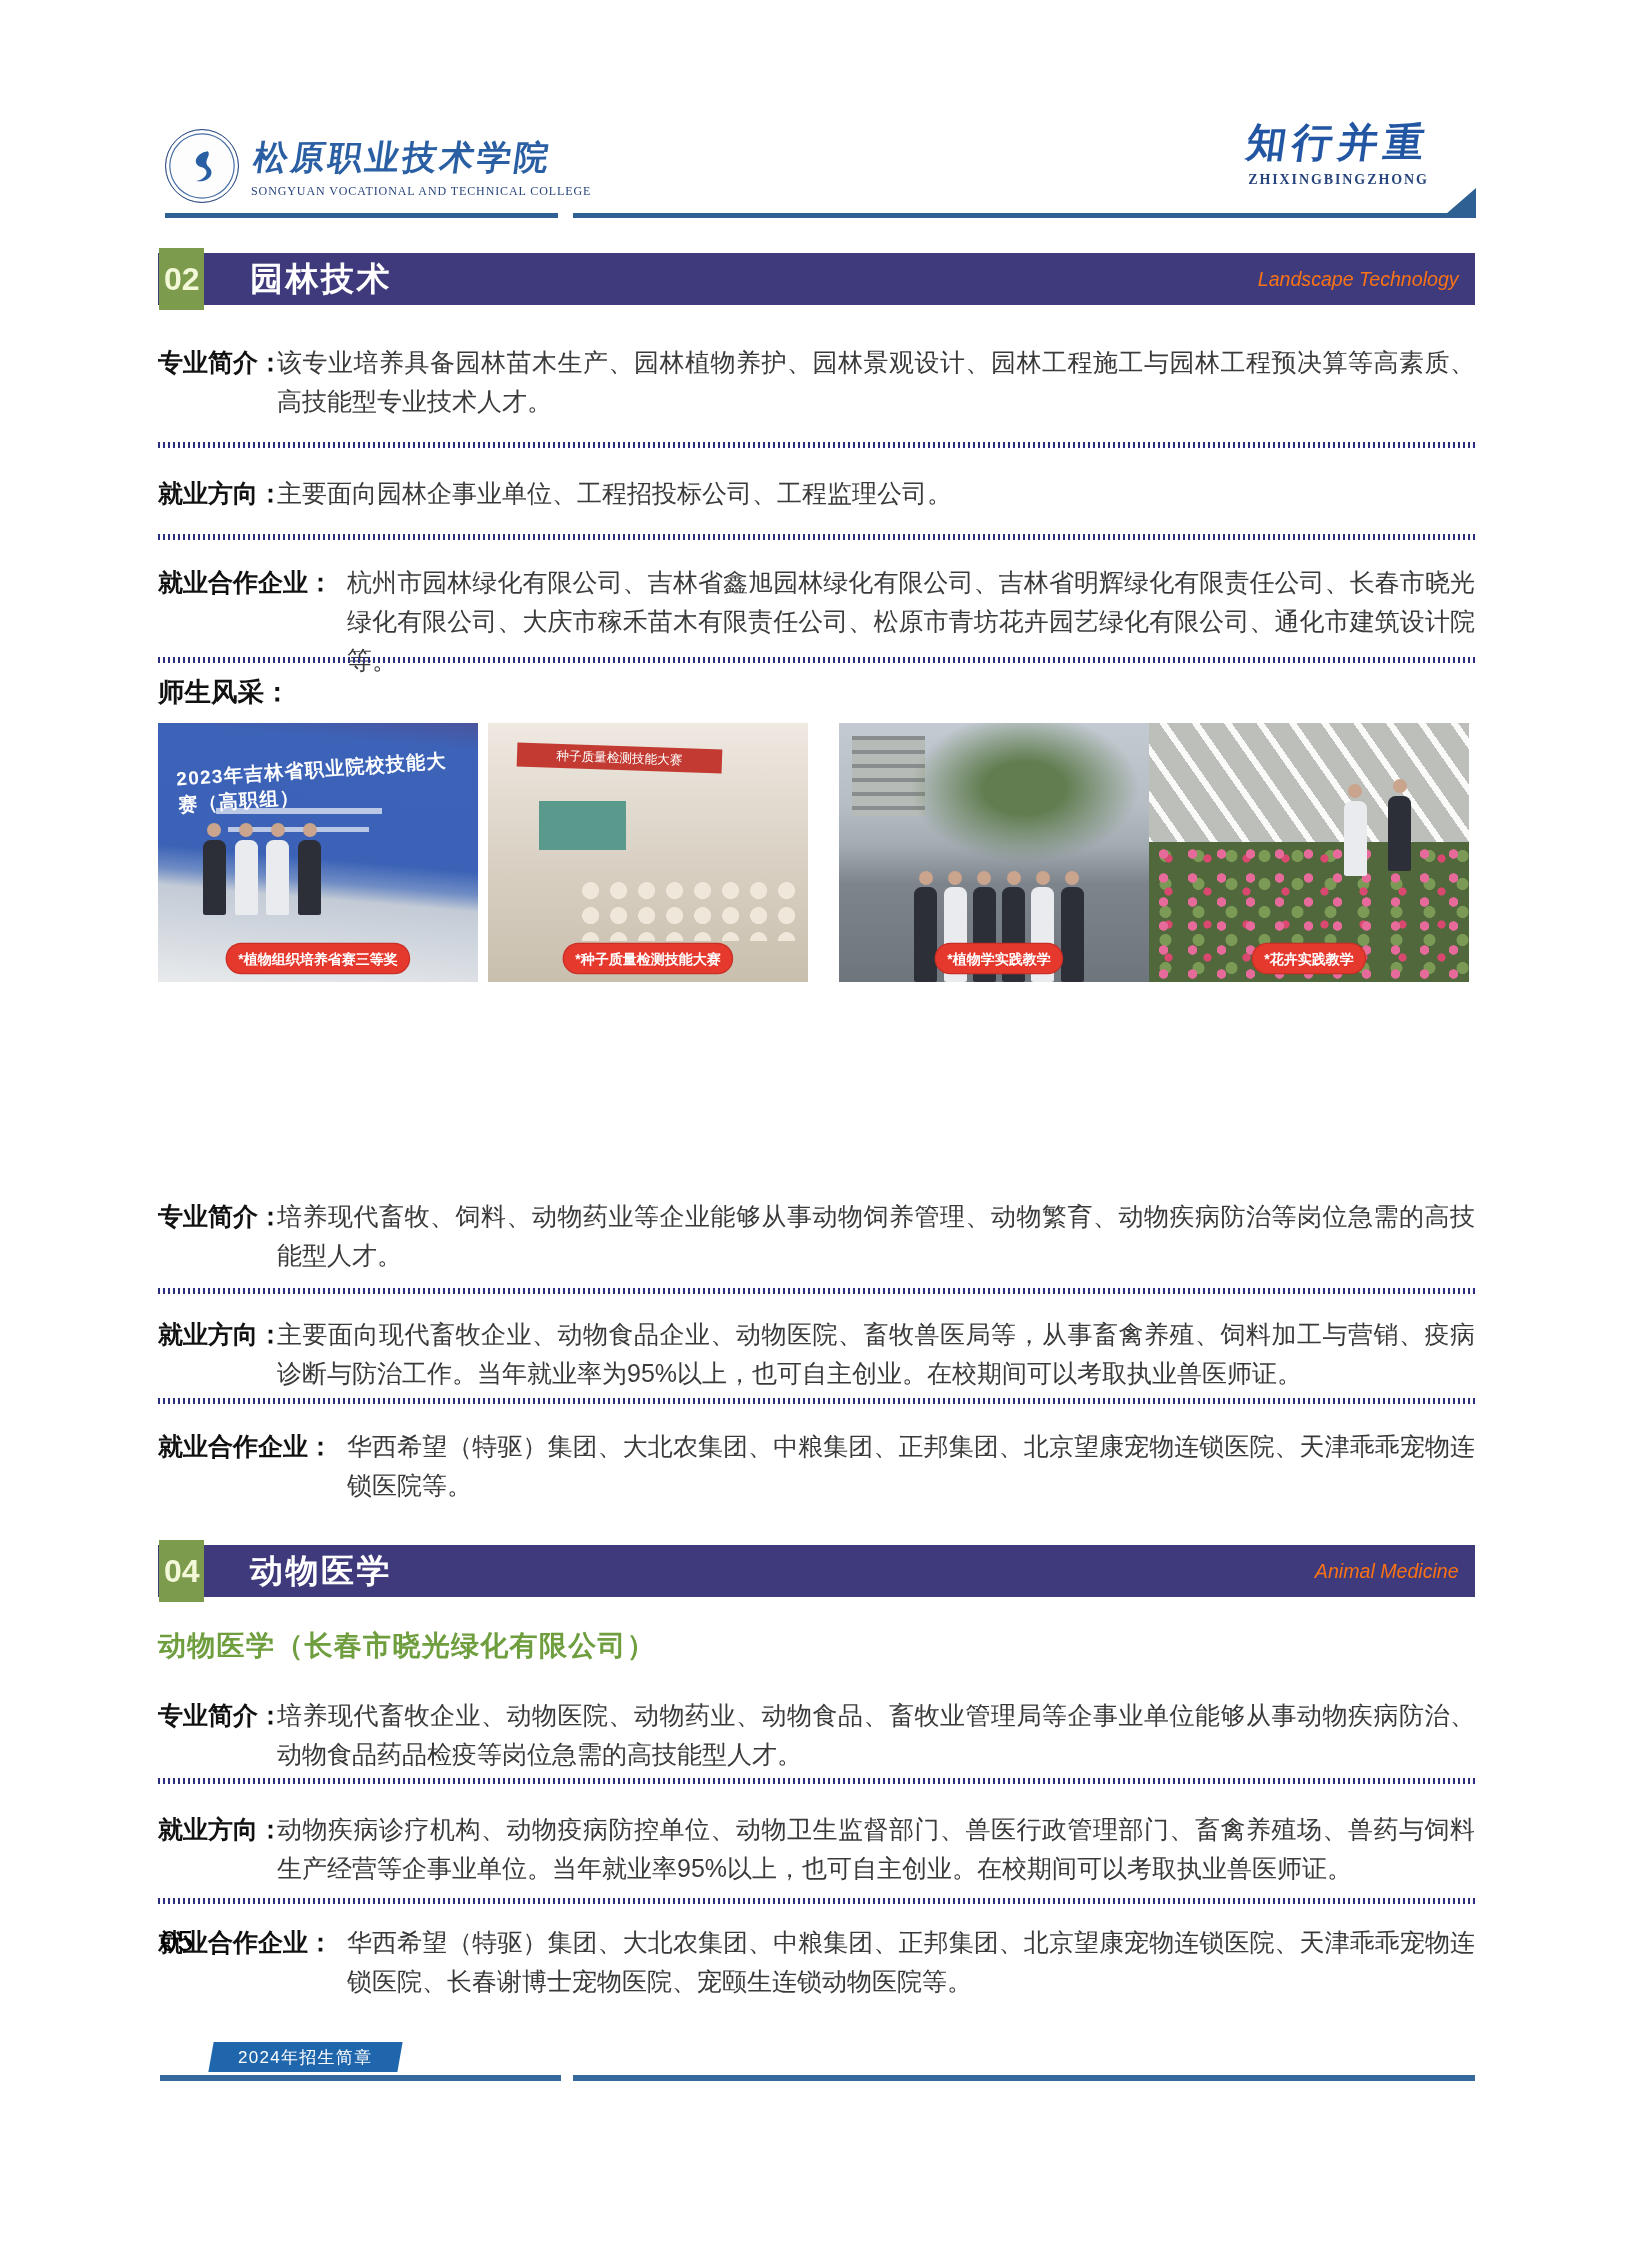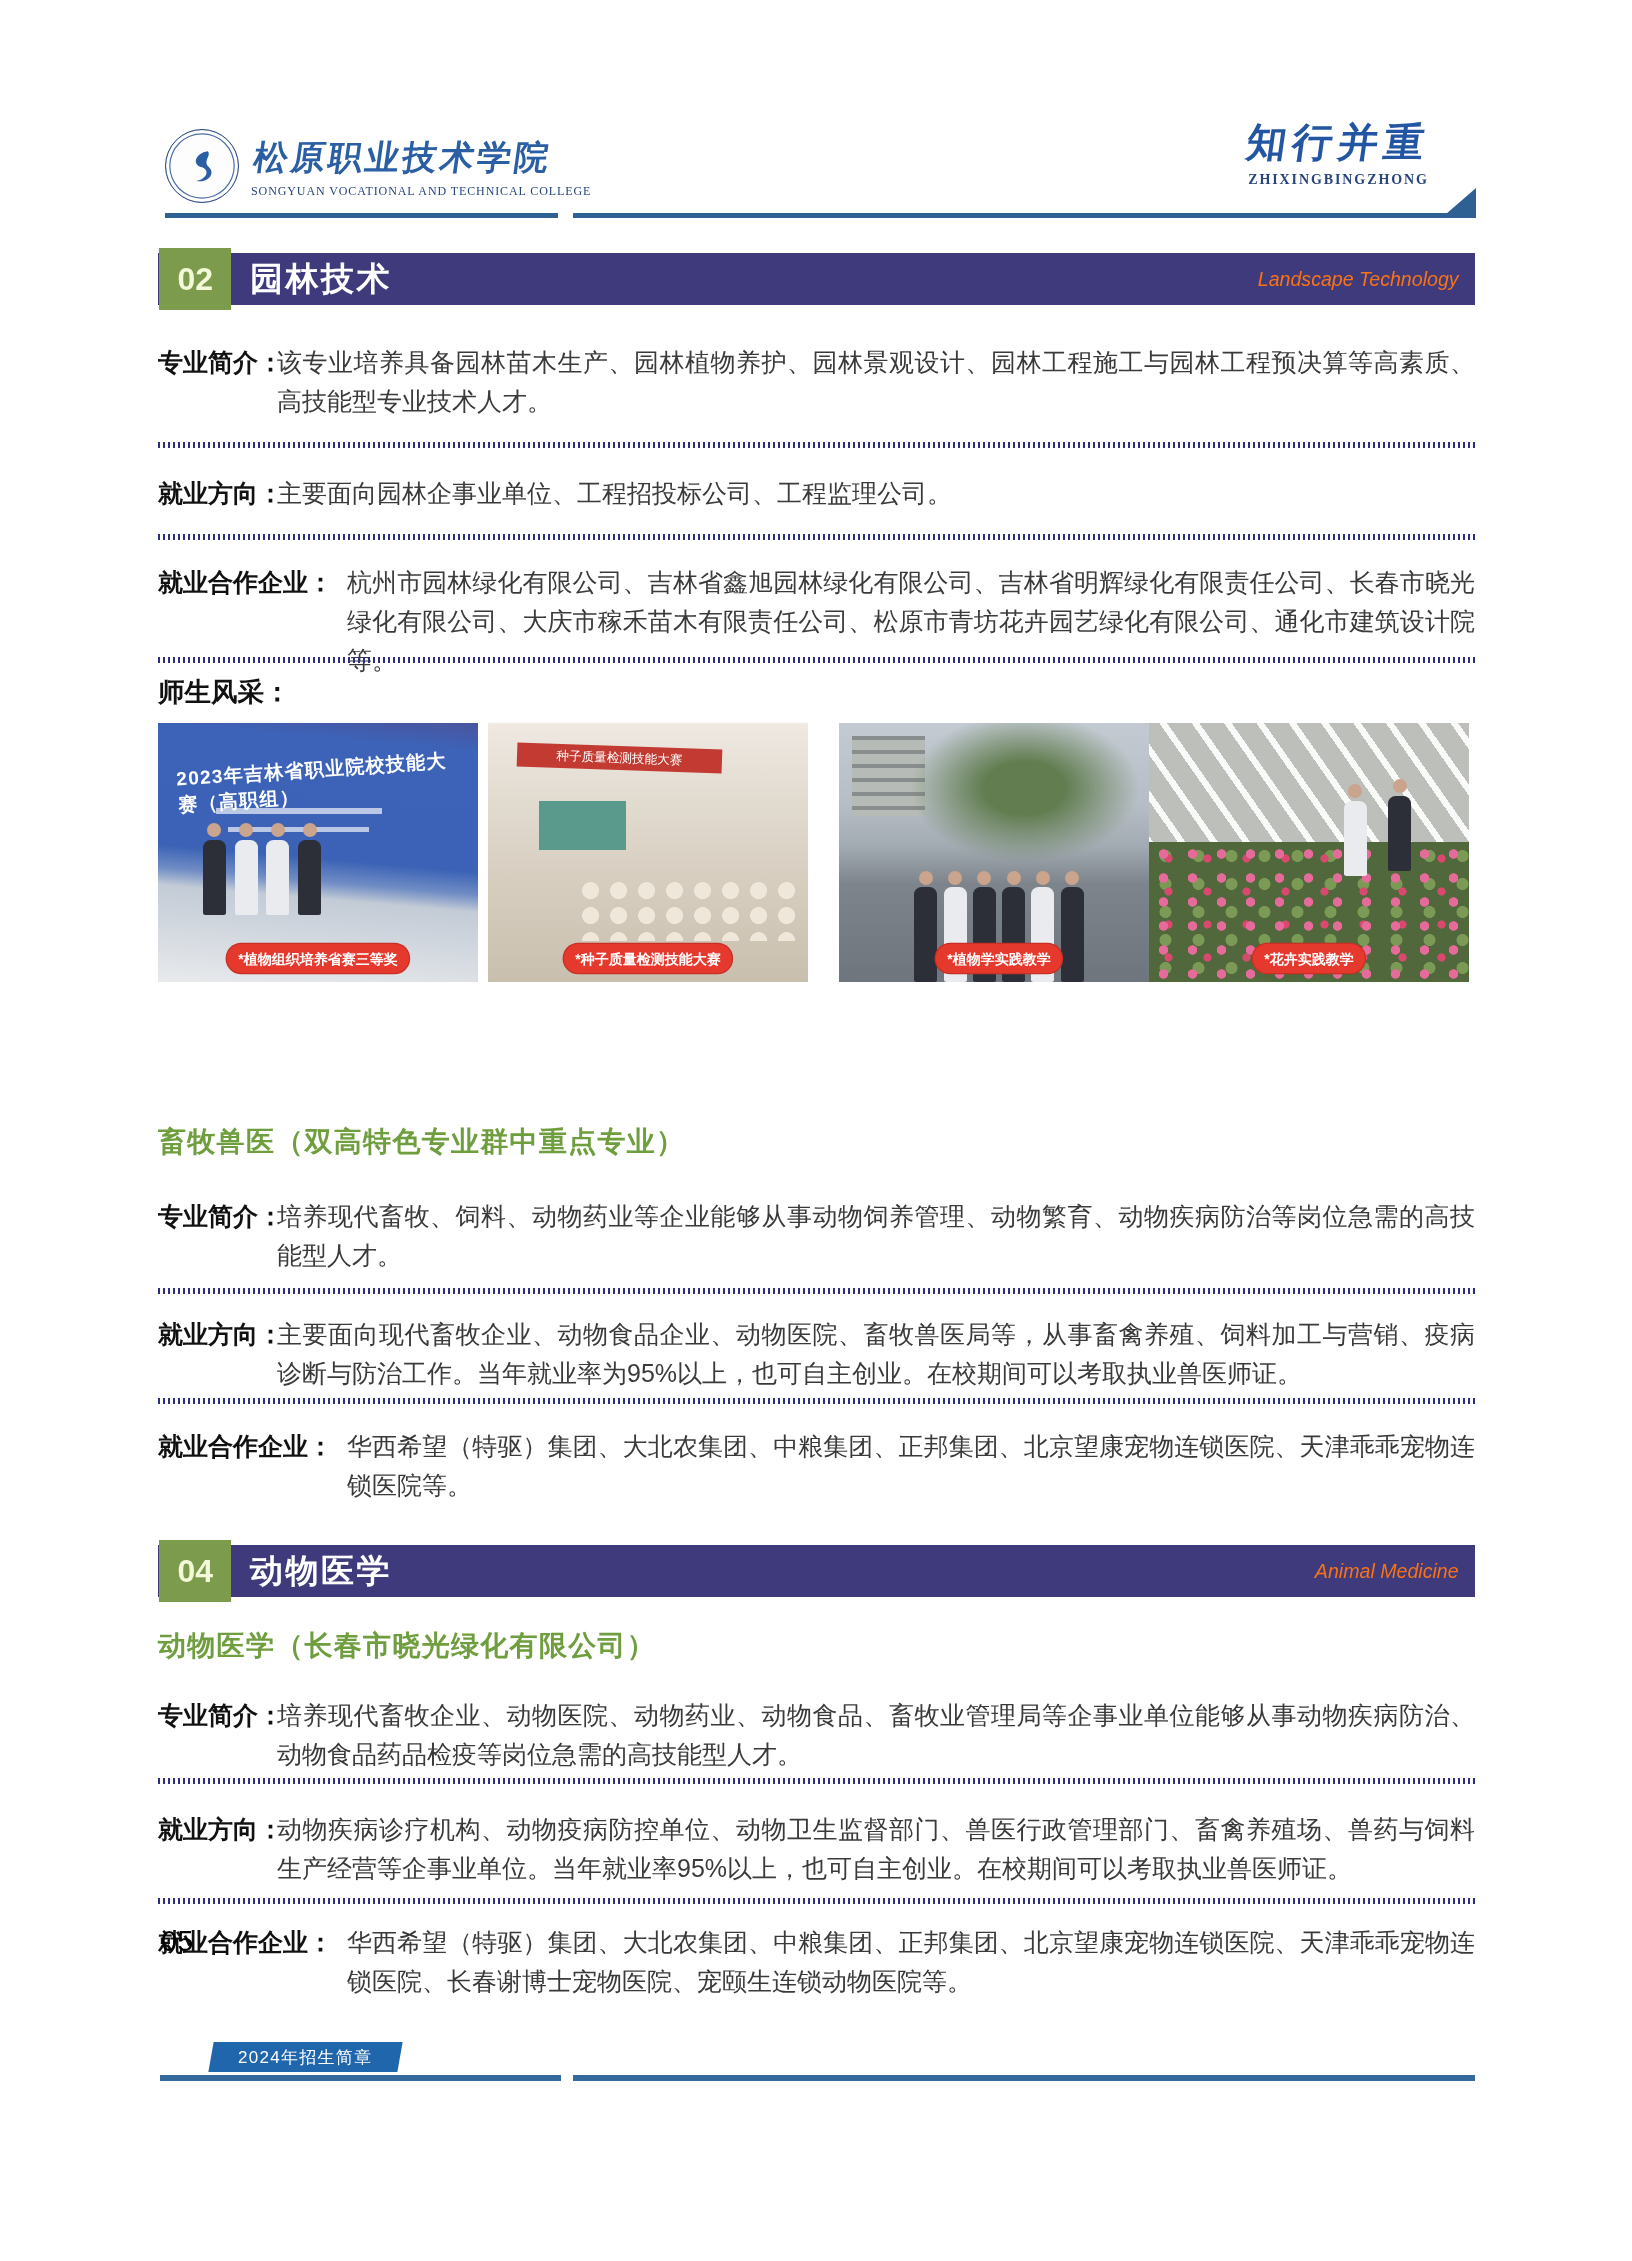--- a/index.html
+++ b/index.html
@@ -19,21 +19,21 @@
         display:inline-block;white-space:nowrap;}
   .motto-en{margin-top:2px;font-size:14px;font-weight:bold;font-family:"Liberation Serif",serif;
         color:#27447c;letter-spacing:1.9px;}
   .hrule{position:absolute;height:5px;background:#2e6093;}
   .hrule.left{left:165px;top:213px;width:393px;}
   .hrule.right{left:573px;top:213px;width:903px;}
   .rule-tri{position:absolute;left:1446px;top:188px;width:0;height:0;
         border-left:30px solid transparent;border-bottom:26px solid #2e6093;}
   
   .sec-bar{position:absolute;left:158px;width:1317px;height:52px;background:#3e3a7c;}
-  .sec-num{position:absolute;left:1.3px;top:-5px;width:72px;height:62px;background:#7d9b4c;
+  .sec-num{position:absolute;left:1.3px;top:-5px;width:45px;height:62px;background:#7d9b4c;
         display:flex;align-items:center;justify-content:center;font-size:32px;font-weight:bold;color:#f3f8d8;}
   .sec-title{position:absolute;left:92px;top:0;height:52px;line-height:52px;font-size:33px;
         font-weight:bold;color:#ffffff;letter-spacing:2.5px;white-space:nowrap;}
   .sec-en{position:absolute;right:16.4px;top:50%;transform:translateY(-50%);font-size:19.6px;
         color:#f97316;white-space:nowrap;font-style:italic;}
   .sec-sub{position:absolute;left:158px;font-size:28px;font-weight:bold;color:#6f9e3e;
         letter-spacing:1.3px;white-space:nowrap;}
   
   .block{position:absolute;left:158px;width:1317px;font-size:25px;line-height:39px;color:#3a3a3a;}
   .block .lab{position:absolute;left:0;top:0;font-weight:bold;color:#111;white-space:nowrap;}
@@ -171,21 +171,20 @@
   </div>
 
   <div class="photo p4" style="left:1149px;">
     <div class="p4-roof"></div>
     <div class="p4-flowers"></div>
     <div class="fig dark" style="top:28%;right:18%;"></div>
     <div class="fig coat" style="top:30%;right:32%;"></div>
     <div class="cap">*花卉实践教学</div>
   </div>
 
-  <div class="sec-sub" style="top:1123px;">畜牧兽医（双高特色专业群中重点专业）</div>
 
   <div class="block" style="top:1197px;">
     <span class="lab">专业简介：</span>
     <span class="txt">培养现代畜牧、饲料、动物药业等企业能够从事动物饲养管理、动物繁育、动物疾病防治等岗位急需的高技能型人才。</span>
   </div>
   <div class="dotline" style="top:1288px;"></div>
 
   <div class="block" style="top:1315px;">
     <span class="lab">就业方向：</span>
     <span class="txt">主要面向现代畜牧企业、动物食品企业、动物医院、畜牧兽医局等，从事畜禽养殖、饲料加工与营销、疫病诊断与防治工作。当年就业率为95%以上，也可自主创业。在校期间可以考取执业兽医师证。</span>

